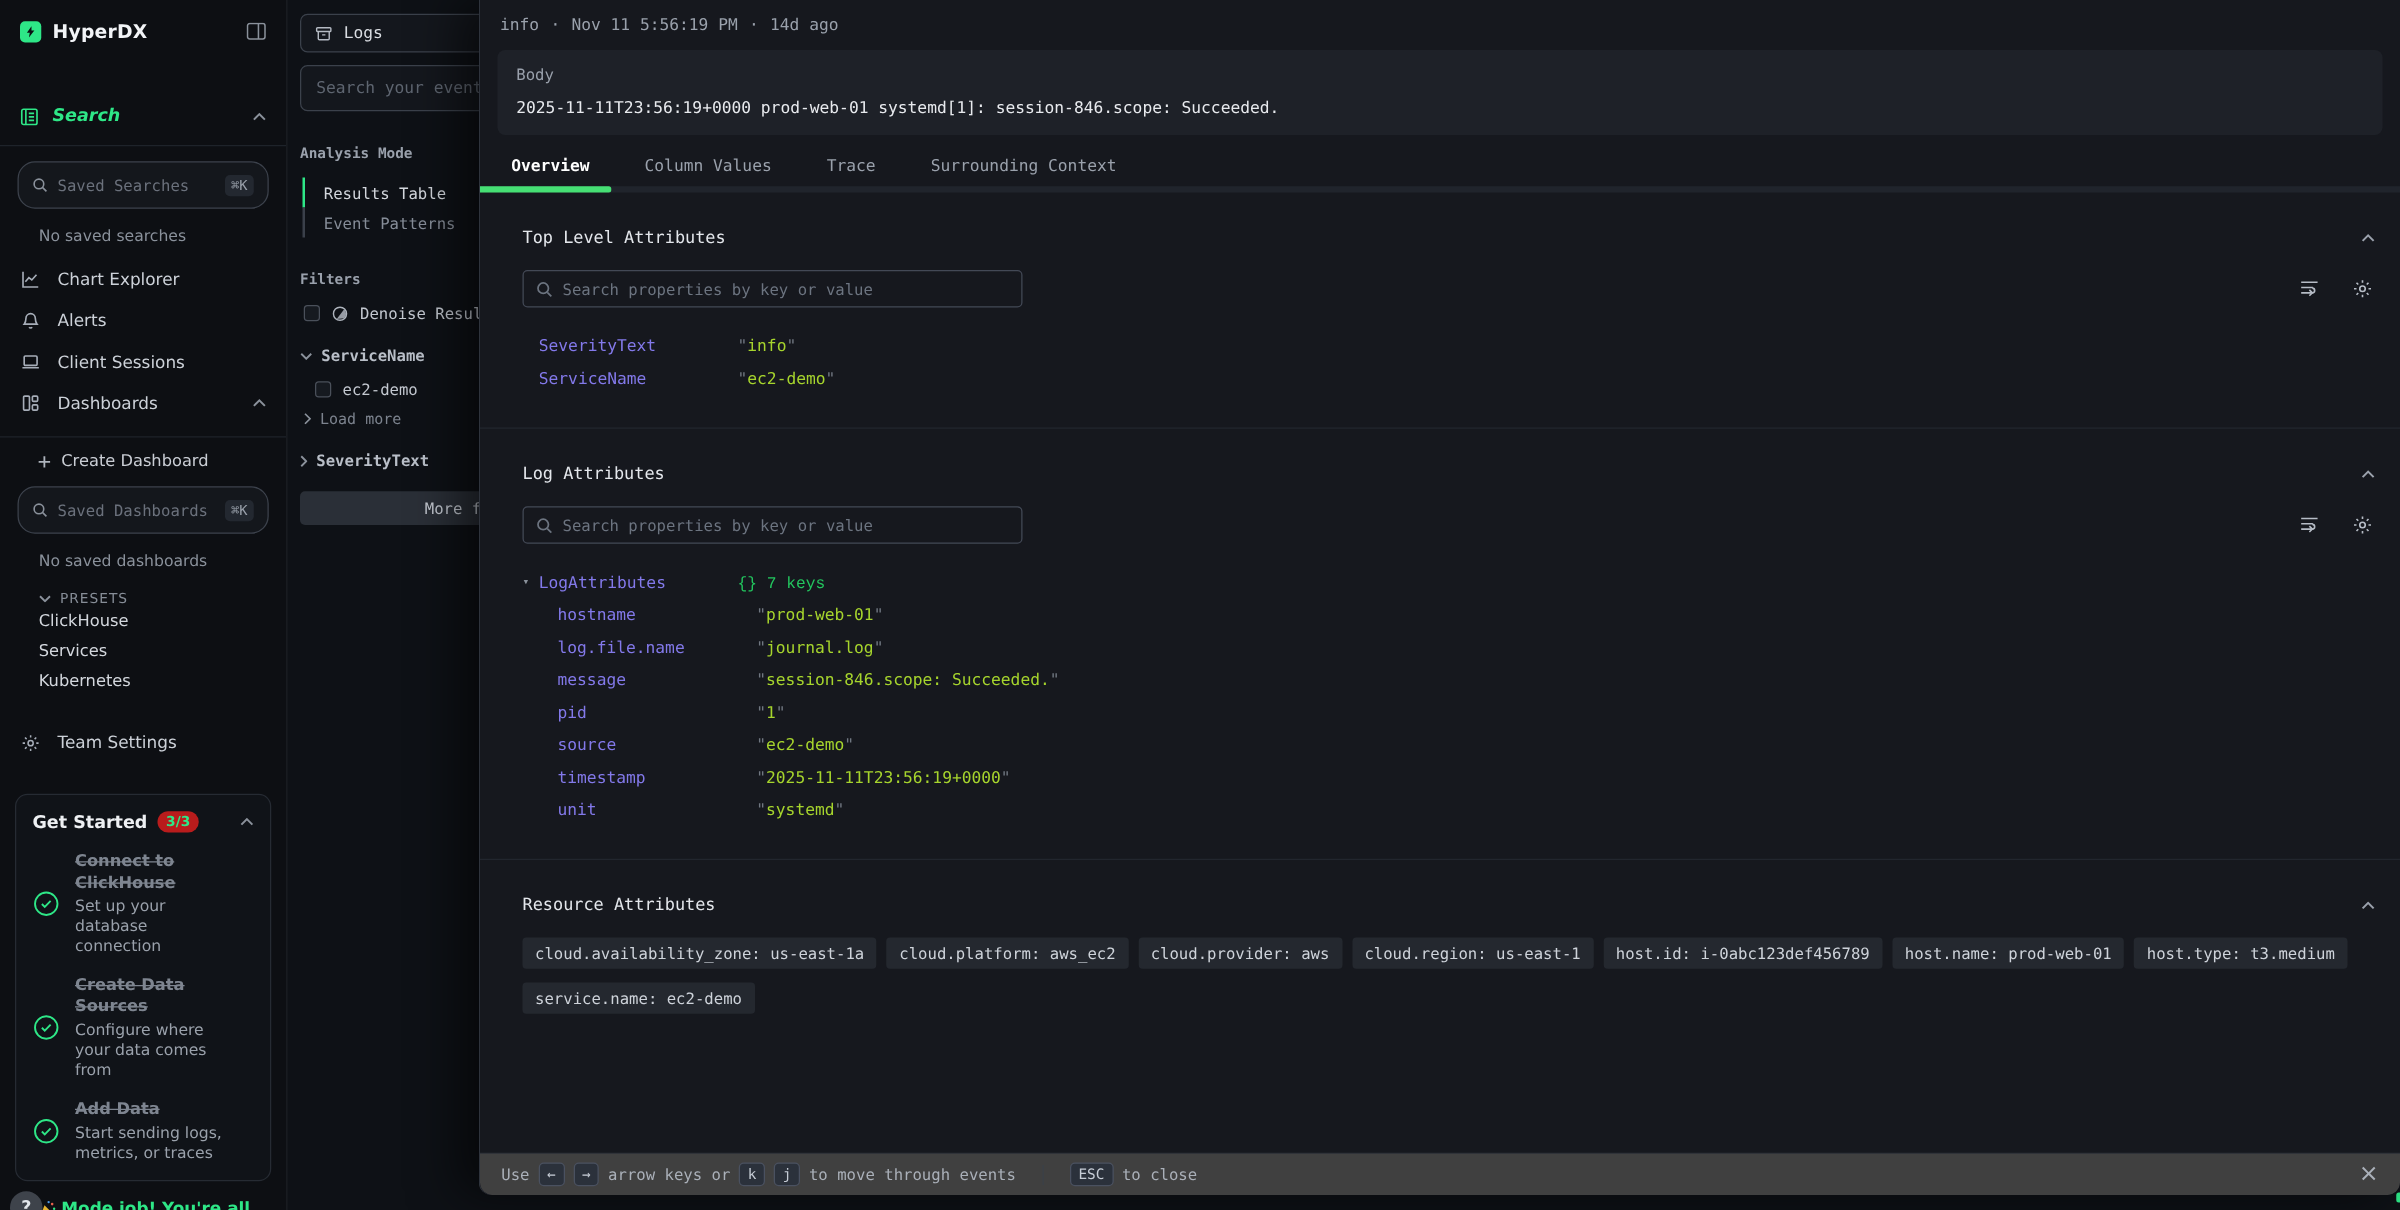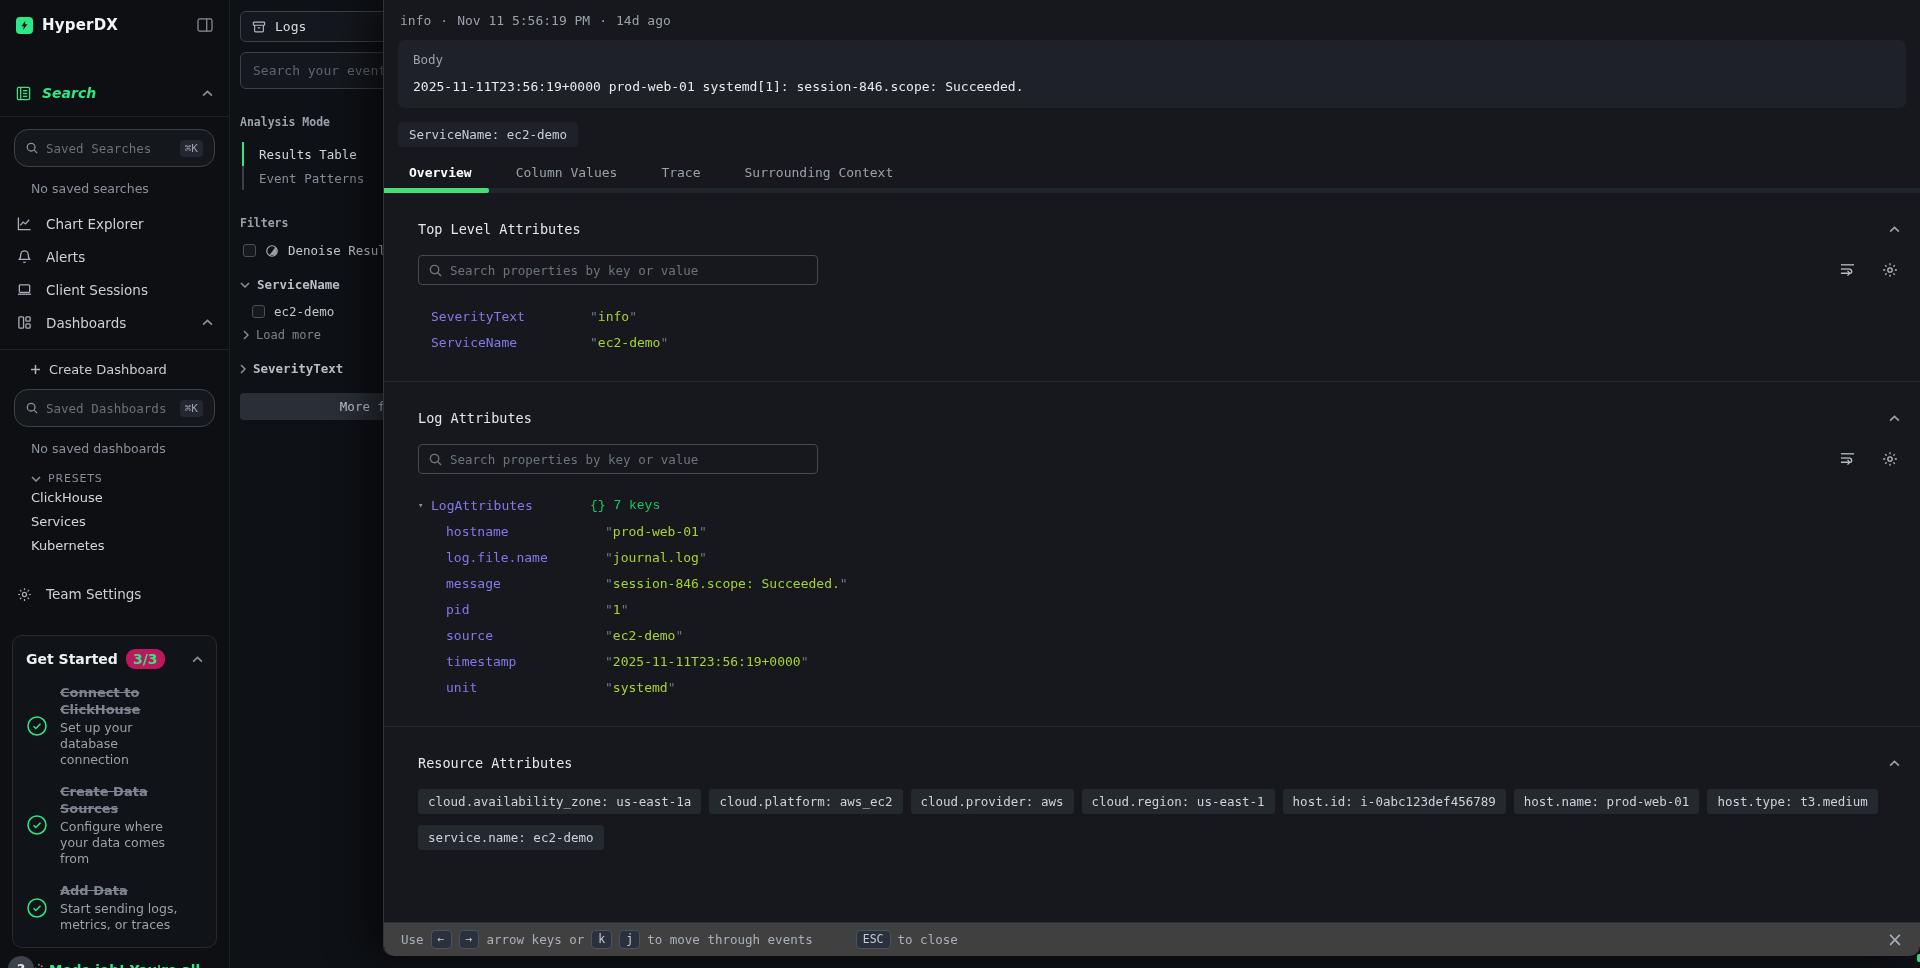--- a/index.html
+++ b/index.html
@@ -29,21 +29,21 @@
   .sb-item .chev { margin-left:auto; color:#8a919b; display:flex; }
   .sb-link { margin:12px 0 0 30px; display:flex; align-items:center; gap:8px; color:#c9cdd4; font-size:13px; cursor:pointer; }
   .presets-head { margin:16px 0 0 31px; display:flex; align-items:center; gap:7px; color:#868d97; font-size:11px; letter-spacing:.8px; cursor:pointer; }
   .preset-item { margin-left:31px; height:24px; display:flex; align-items:center; color:#d3d7dd; font-size:13px; cursor:pointer; }
   .team-row { margin-top:22px; height:30px; display:flex; align-items:center; gap:13px; padding:0 16px; color:#ccd1d8; font-size:13.5px; cursor:pointer; }
   .team-row .ic { color:#a6adb8; display:flex; width:17px; justify-content:center; }
 
   .gs-card { margin:26px 12px 0; background:#101318; border:1px solid #262b33; border-radius:10px; padding:13px 13px 14px; }
   .gs-head { display:flex; align-items:center; gap:8px; }
   .gs-title { color:#eef0f3; font-weight:700; font-size:14px; }
-  .gs-badge { background:#be185d; color:#2ee787; font-size:14px; font-weight:700; border-radius:9px; padding:2px 7px; }
+  .gs-badge { background:#b91c1c; color:#2ee787; font-size:11px; font-weight:700; border-radius:9px; padding:2px 7px; }
   .gs-head .chev { margin-left:auto; color:#8a919b; display:flex; }
   .gs-item { display:flex; gap:12px; margin-top:15px; cursor:pointer; }
   .gs-item .ck { flex:0 0 22px; color:#2ee787; display:flex; align-items:center; }
   .gs-item .txt { width:128px; }
   .gs-item .t { color:#7e8590; font-weight:600; font-size:13px; line-height:17px; text-decoration:line-through; }
   .gs-item .d { color:#9aa1ab; font-size:12.5px; line-height:16px; margin-top:2px; }
 
   .congrats-row { position:relative; margin-top:12px; height:30px; }
   .help-circle { position:absolute; left:8px; top:-4px; width:26px; height:26px; border-radius:50%; background:#3e434b;
                  color:#e2e6eb; font-weight:700; font-size:14px; display:flex; align-items:center; justify-content:center; cursor:pointer; z-index:2; }
@@ -421,23 +421,20 @@
       <span>Nov 11 5:56:19 PM</span>
       <span>·</span>
       <span>14d ago</span>
     </div>
 
     <div class="body-card">
       <div class="lbl">Body</div>
       <div class="val">2025-11-11T23:56:19+0000 prod-web-01 systemd[1]: session-846.scope: Succeeded.</div>
     </div>
 
-    <div>
-      <span class="service-chip">ServiceName: ec2-demo</span>
-    </div>
 
     <div class="tabs">
       <span class="tab active">Overview</span>
       <span class="tab">Column Values</span>
       <span class="tab">Trace</span>
       <span class="tab">Surrounding Context</span>
     </div>
     <div class="tab-track">
       <div class="tab-ind"></div>
     </div>

